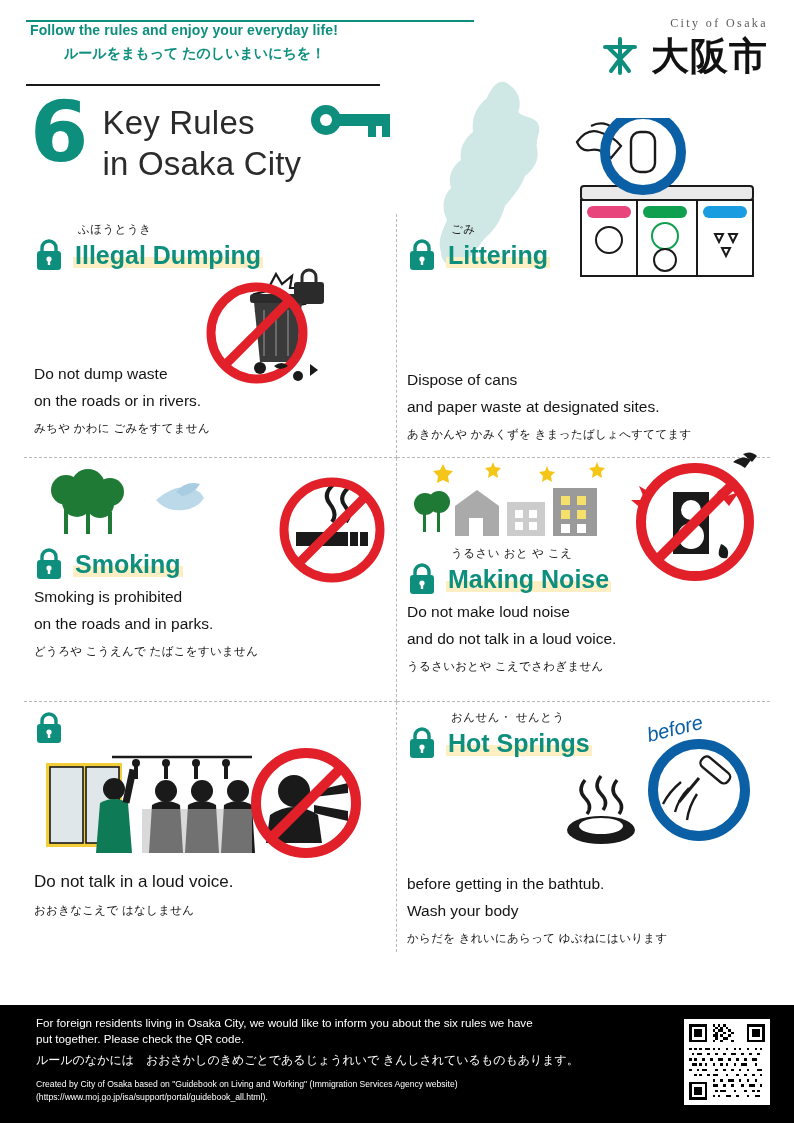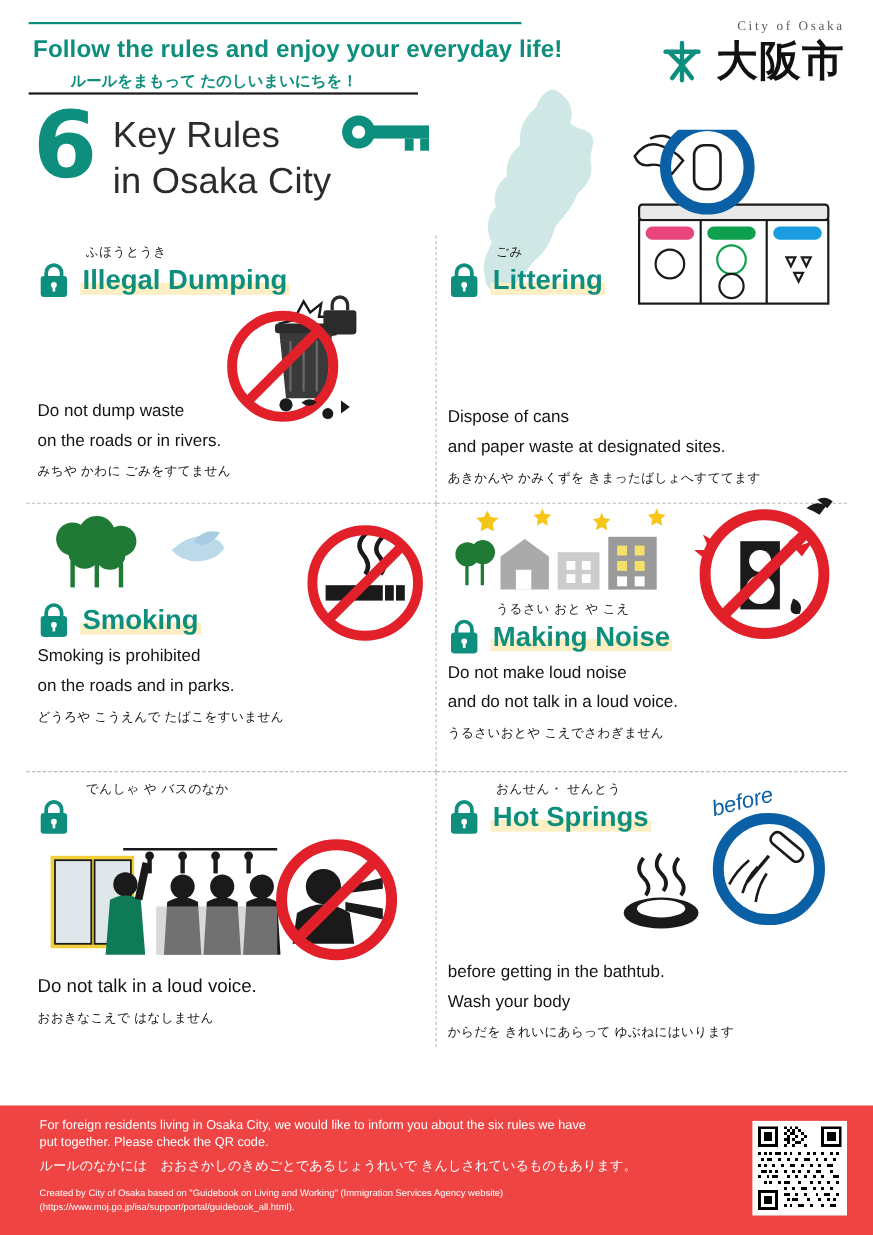--- a/index.html
+++ b/index.html
@@ -22,22 +22,22 @@
   }
   .header-rule-top {
     position: absolute; left: 26px; top: 20px;
     width: 448px; height: 2px; background: #0e8f7e;
   }
   .header-rule-bottom {
     position: absolute; left: 26px; top: 84px;
     width: 354px; height: 2px; background: #1a1a1a;
   }
   .tagline-en {
-    margin-top: 14px;
-    font-size: 22px; font-weight: bold; color: #0e8f7e;
+    margin-top: 4px;
+    font-size: 14px; font-weight: bold; color: #0e8f7e;
     letter-spacing: .1px;
   }
   .tagline-ja {
     margin-top: 7px;
     font-size: 14px; font-weight: bold; color: #0e8f7e; margin-left: 34px;
   }
   .logo {
     position: absolute; right: 26px; top: 16px;
     text-align: right;
   }
@@ -139,21 +139,21 @@
   }
   .desc-ja {
     font-size: 11.5px; color: #141414; margin-top: 9px;
     letter-spacing: .3px;
   }
   .art { position: absolute; }
   
   .footer {
     position: absolute; left: 0; bottom: 0;
     width: 794px; height: 118px;
-    background: #ef4444;
+    background: #000000;
     color: #ffffff;
     padding: 10px 22px 6px 36px;
   }
   .f1 { font-size: 11.6px; line-height: 1.42; }
   .f2 { font-size: 16px; font-weight: bold; margin-top: 6px; }
   .f3 { font-size: 12px; margin-top: 4px; }
   .f4 { font-size: 8.6px; margin-top: 9px; line-height: 1.4; }
   .qr {
     position: absolute; right: 24px; top: 14px;
     width: 86px; height: 86px; background: #fff; padding: 5px;
@@ -407,21 +407,20 @@
           </svg>
         </span>
         <span class="rule-title"><span class="hl">Making Noise</span></span>
       </div>
       <div class="desc">Do not make loud noise</div>
       <div class="desc">and do not talk in a loud voice.</div>
       <div class="desc-ja">うるさいおとや こえでさわぎません</div>
     </div>
 
     <div class="cell left">
-      <div class="furigana">でんしゃ  や  バスのなか</div>
       <div class="head-row">
         <span class="lock">
           <svg width="30" height="34" viewBox="0 0 30 34">
             <path d="M8 14 V10 a7 7 0 0 1 14 0 v4" stroke="#0e8f7e" stroke-width="3.4" fill="none"></path>
             <rect x="3" y="13" width="24" height="19" rx="3" fill="#0e8f7e"></rect>
             <circle cx="15" cy="21" r="2.6" fill="#ffffff"></circle>
             <rect x="13.8" y="21" width="2.4" height="6" fill="#ffffff"></rect>
           </svg>
         </span>
       </div>

